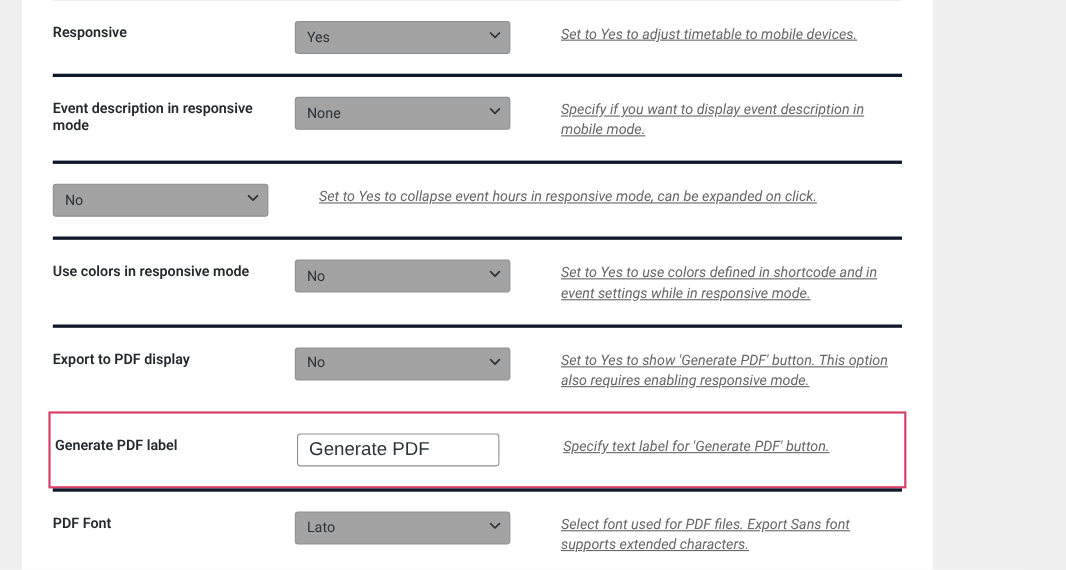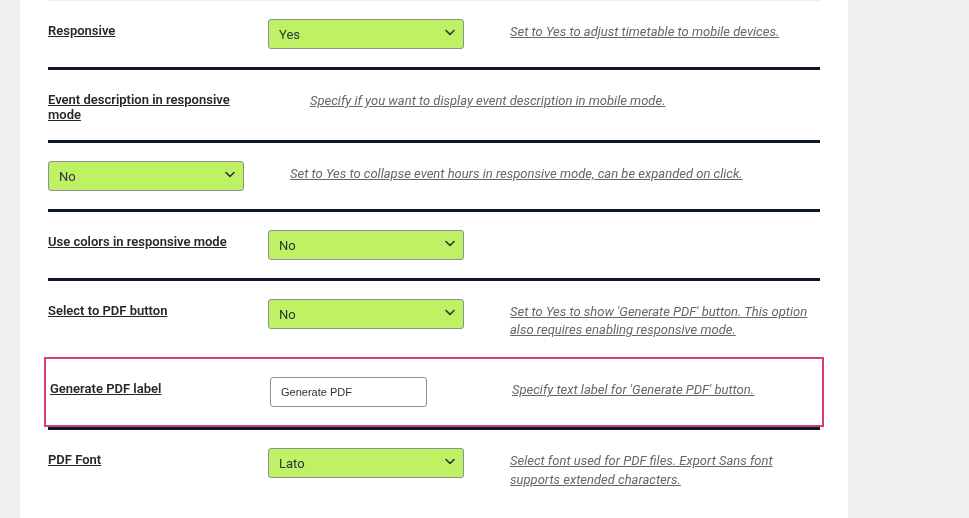--- a/index.html
+++ b/index.html
@@ -32,21 +32,20 @@
     .row:first-child {
       border-top: 1px solid #eeeeee;
     }
     .label-col {
       width: 220px;
       font-weight: 600;
       font-size: 13px;
       color: #23282d;
       padding-top: 4px;
       padding-right: 10px;
-      text-decoration: underline;
     }
     .control-col {
       width: 200px;
     }
     .desc-col {
       flex: 1;
       font-style: italic;
       color: #666666;
       font-size: 13px;
       padding-left: 42px;
@@ -57,46 +56,46 @@
     .select-wrap {
       position: relative;
       width: 196px;
     }
     .select-wrap select,
     .select-wrap .select-face {
       width: 100%;
       height: 30px;
       border: 1px solid #8c8f94;
       border-radius: 3px;
-      background: #bef264;
+      background: #a3a3a3;
       padding: 0 28px 0 10px;
       font-size: 13px;
       color: #2c3338;
       appearance: none;
       -webkit-appearance: none;
       -moz-appearance: none;
       display: flex;
       align-items: center;
       cursor: pointer;
     }
     .select-wrap .chevron {
       position: absolute;
       right: 8px;
       top: 50%;
       transform: translateY(-50%);
       pointer-events: none;
     }
     .text-input {
-      width: 157px;
+      width: 184px;
       height: 30px;
       border: 1px solid #8c8f94;
       border-radius: 3px;
       background: #ffffff;
       padding: 0 10px;
-      font-size: 11px;
+      font-size: 17px;
       color: #2c3338;
     }
     .highlight {
       border: 2px solid #d93f69;
       margin-left: 24px;
       margin-right: 24px;
       padding-left: 4px;
       padding-right: 4px;
     }
     .highlight .row-inner {
@@ -120,20 +119,30 @@
               <path d="M2 4 L6 8 L10 4" stroke="#2c3338" stroke-width="1.6" fill="none" stroke-linecap="round" stroke-linejoin="round"></path>
             </svg>
         </span>
       </div>
     </div>
     <div class="desc-col">Set to Yes to adjust timetable to mobile devices.</div>
   </div>
 
   <div class="row">
     <div class="label-col">Event description in responsive mode</div>
+    <div class="control-col">
+      <div class="select-wrap">
+        <div class="select-face">None</div>
+        <span class="chevron">
+          <svg width="12" height="12" viewBox="0 0 12 12">
+              <path d="M2 4 L6 8 L10 4" stroke="#2c3338" stroke-width="1.6" fill="none" stroke-linecap="round" stroke-linejoin="round"></path>
+            </svg>
+        </span>
+      </div>
+    </div>
     <div class="desc-col">Specify if you want to display event description in mobile mode.</div>
   </div>
 
   <div class="row">
     <div class="control-col">
       <div class="select-wrap">
         <div class="select-face">No</div>
         <span class="chevron">
           <svg width="12" height="12" viewBox="0 0 12 12">
               <path d="M2 4 L6 8 L10 4" stroke="#2c3338" stroke-width="1.6" fill="none" stroke-linecap="round" stroke-linejoin="round"></path>
@@ -149,24 +158,25 @@
     <div class="control-col">
       <div class="select-wrap">
         <div class="select-face">No</div>
         <span class="chevron">
           <svg width="12" height="12" viewBox="0 0 12 12">
               <path d="M2 4 L6 8 L10 4" stroke="#2c3338" stroke-width="1.6" fill="none" stroke-linecap="round" stroke-linejoin="round"></path>
             </svg>
         </span>
       </div>
     </div>
+    <div class="desc-col">Set to Yes to use colors defined in shortcode and in event settings while in responsive mode.</div>
   </div>
 
   <div class="row" style="border-bottom:none;">
-    <div class="label-col">Select to PDF button</div>
+    <div class="label-col">Export to PDF display</div>
     <div class="control-col">
       <div class="select-wrap">
         <div class="select-face">No</div>
         <span class="chevron">
           <svg width="12" height="12" viewBox="0 0 12 12">
               <path d="M2 4 L6 8 L10 4" stroke="#2c3338" stroke-width="1.6" fill="none" stroke-linecap="round" stroke-linejoin="round"></path>
             </svg>
         </span>
       </div>
     </div>

